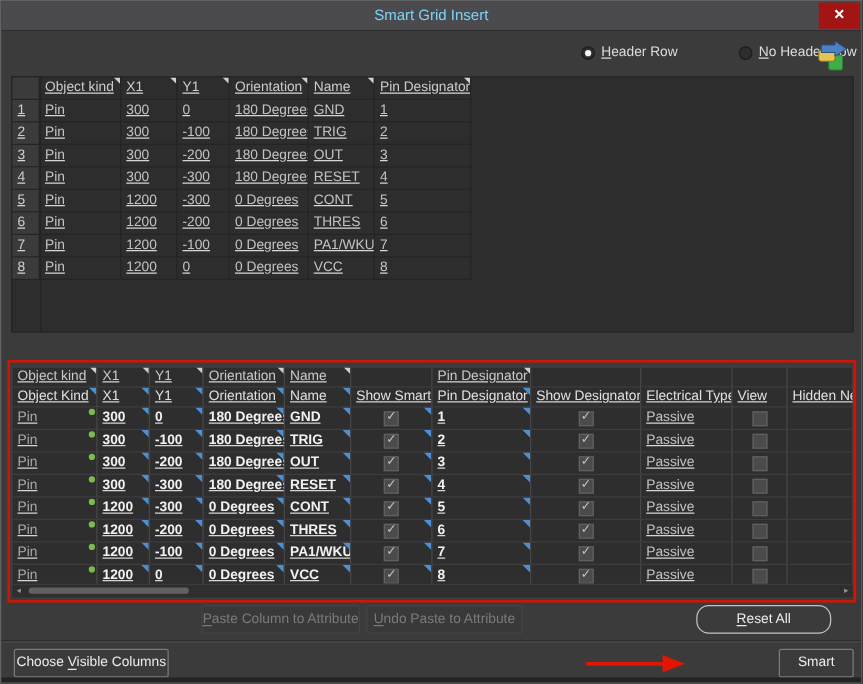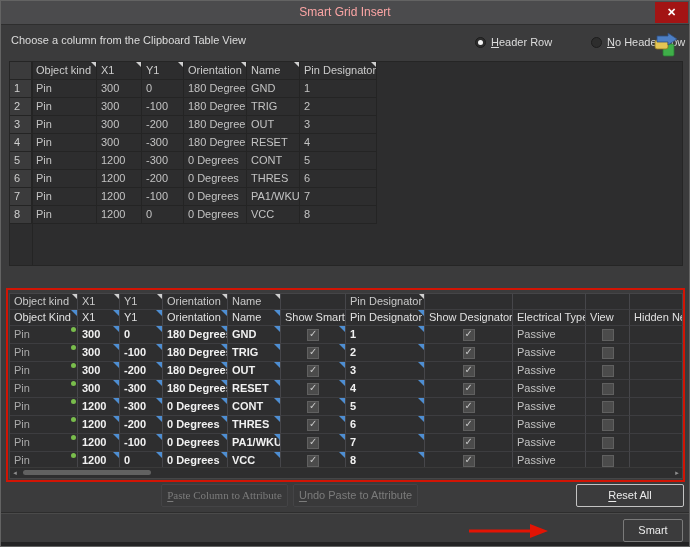--- a/index.html
+++ b/index.html
@@ -1,34 +1,34 @@
 <!DOCTYPE html>
 <html><head>
 <meta charset="utf-8">
 <style>
   html,body{margin:0;padding:0;background:#222;}
   .dialog{position:relative;width:690px;height:547px;background:#3b3b3c;
     border:1px solid #636363;box-sizing:border-box;overflow:hidden;
     font-family:"Liberation Sans",sans-serif;color:#d6d6d6;}
   .titlebar{position:absolute;top:0;left:0;right:0;height:23px;background:#4b4b4d;
     border-bottom:1px solid #2e2e2e;}
-  .title{display:block;line-height:23px;text-align:center;font-size:12px;color:#fca5a5;}
+  .title{display:block;line-height:23px;text-align:center;font-size:12px;color:#7dd3fc;}
   .close{position:absolute;top:1px;right:1px;width:33px;height:21px;background:#a31414;
     color:#fff;font-size:11px;font-weight:bold;text-align:center;line-height:21px;cursor:pointer;}
   .section-label{position:absolute;font-size:11px;color:#dcdcdc;white-space:nowrap;}
   .radio{position:absolute;display:flex;align-items:center;gap:5px;font-size:11px;color:#dcdcdc;cursor:pointer;}
   .rdot{width:11px;height:11px;border-radius:50%;background:#2d2d2d;border:1px solid #1d1d1d;
     box-sizing:border-box;position:relative;flex:0 0 auto;}
   .rdot.sel::after{content:"";position:absolute;left:2px;top:2px;width:5px;height:5px;border-radius:50%;background:#f4f4f4;}
   .pasteicon{position:absolute;left:651px;top:30px;width:30px;height:28px;}
 
   .tablewrap1{position:absolute;left:8px;top:60px;width:674px;height:205px;background:#2d2d2e;
     border:1px solid #252525;box-sizing:border-box;}
   .tablewrap1 .numline{position:absolute;left:22px;top:0;bottom:0;width:1px;background:#242424;}
-  .grid{display:grid;font-size:11px;position:relative;}
+  .grid{display:grid;font-size:11px;position:relative;text-decoration:underline;}
   .cell{box-sizing:border-box;padding:0 4px;height:18px;line-height:17px;position:relative;
     overflow:hidden;white-space:nowrap;color:#c3c3c3;
     border-right:1px solid #242424;border-bottom:1px solid #242424;}
   .t1 .cell.hdr{color:#cccccc;}
   .t1 .cell.num{background:#3b3b3c;color:#cfcfcf;}
   .tri{position:absolute;top:0;right:0;width:0;height:0;
     border-top:5px solid #cfcfcf;border-left:5px solid transparent;}
   .tri.blue{border-top:6px solid #4e8ed2;border-left:6px solid transparent;}
   .gdot{position:absolute;top:1px;right:1px;width:5px;height:5px;border-radius:50%;background:#79bd4c;}
 
@@ -64,23 +64,22 @@
 </head>
 <body>
 
 <div class="dialog">
 
   <div class="titlebar">
     <span class="title">Smart Grid Insert</span>
     <div class="close">✕</div>
   </div>
 
-  <span class="section-label" style="left:10px;top:33px;">Choose a column from the Clipboard Table View</span>
-
-  <div class="radio" style="left:474px;top:35px;">
+
+  <div class="radio" style="left:464px;top:35px;">
     <span class="rdot sel"></span>
     <span><u>H</u>eader Row</span>
   </div>
   <div class="radio" style="left:554px;top:35px;padding-left:36px;">
     <span class="rdot"></span>
     <span><u>N</u>o Header Row</span>
   </div>
 
   <svg class="pasteicon" viewBox="0 0 30 28">
     <rect x="11" y="13" width="11" height="12" rx="1.5" fill="#3fae49" stroke="#2a7c33" stroke-width="0.8"></rect>
@@ -327,26 +326,27 @@
         </div>
         <div class="cell "></div>
       </div>
     <div class="hscroll">
       <span class="sarrow" style="left:0;">◂</span>
       <span class="sthumb"></span>
       <span class="sarrow" style="right:0;">▸</span>
     </div>
   </div>
 
-  <div class="btn disabled" style="left:160px;top:483px;width:127px;height:23px;line-height:21px;font-family:Liberation Serif, serif;"><u>P</u>aste Column to Attribute</div>
+  <div class="btn disabled" style="left:160px;top:483px;width:127px;height:23px;line-height:21px;"><u>P</u>aste Column to Attribute</div>
   <div class="btn disabled" style="left:292px;top:483px;width:125px;height:23px;line-height:21px;"><u>U</u>ndo Paste to Attribute</div>
-  <div class="btn reset" style="left:575px;top:483px;width:108px;height:23px;line-height:21px;"><u>R</u>eset All</div>
+  <div class="btn reset" style="left:556px;top:483px;width:108px;height:23px;line-height:21px;border-radius:10px;"><u>R</u>eset All</div>
 
   <div class="sep"></div>
 
+  <div class="btn plain" style="left:10px;top:518px;width:124px;height:23px;line-height:21px;">Choose <u>V</u>isible Columns</div>
   <div class="btn plain" style="left:622px;top:518px;width:60px;height:23px;line-height:21px;">Smart</div>
 
   <div class="bottom-edge"></div>
 
   <div class="redbox"></div>
   <svg class="redarrow" width="82" height="16">
     <line x1="2" y1="8" x2="64" y2="8" stroke="#e21404" stroke-width="3"></line>
     <polygon points="63,1 81,8 63,15" fill="#e21404"></polygon>
   </svg>
 </div>

